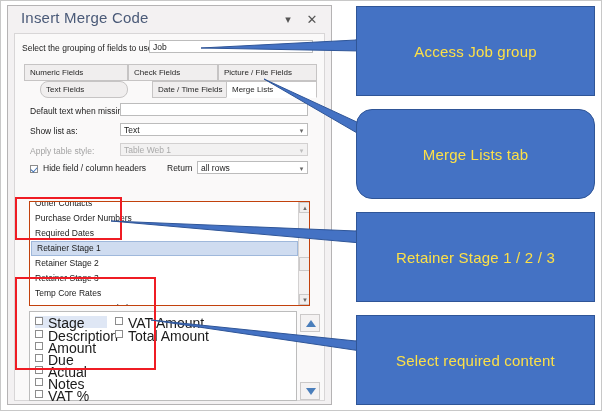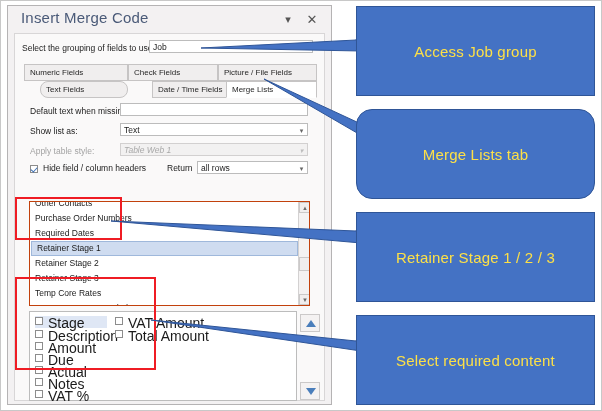--- a/index.html
+++ b/index.html
@@ -37,21 +37,21 @@
     background:#faf9f9;border:1px solid #d8d6d7;box-sizing:border-box;
   }
 
   .row{position:absolute;}
 
   .field{
     box-sizing:border-box;background:#ffffff;border:1px solid #bcbcbc;
     font-size:8.5px;color:#222;padding:1px 3px;height:13px;line-height:11px;
     position:absolute;
   }
-  .field.dim{background:#f2f1f1;color:#a9a9a9;border-color:#d2d0d0;font-style:italic;}
+  .field.dim{background:#f2f1f1;color:#a9a9a9;border-color:#d2d0d0;}
   .caret{
     position:absolute;right:2px;top:3px;width:7px;height:7px;
     font-size:7px;color:#666;line-height:7px;text-align:center;
   }
   .caret.dim{color:#bdbdbd;}
 
   
   .tabstrip{position:absolute;left:9px;top:30px;width:293px;height:34px;}
   .tab{
     position:absolute;box-sizing:border-box;

